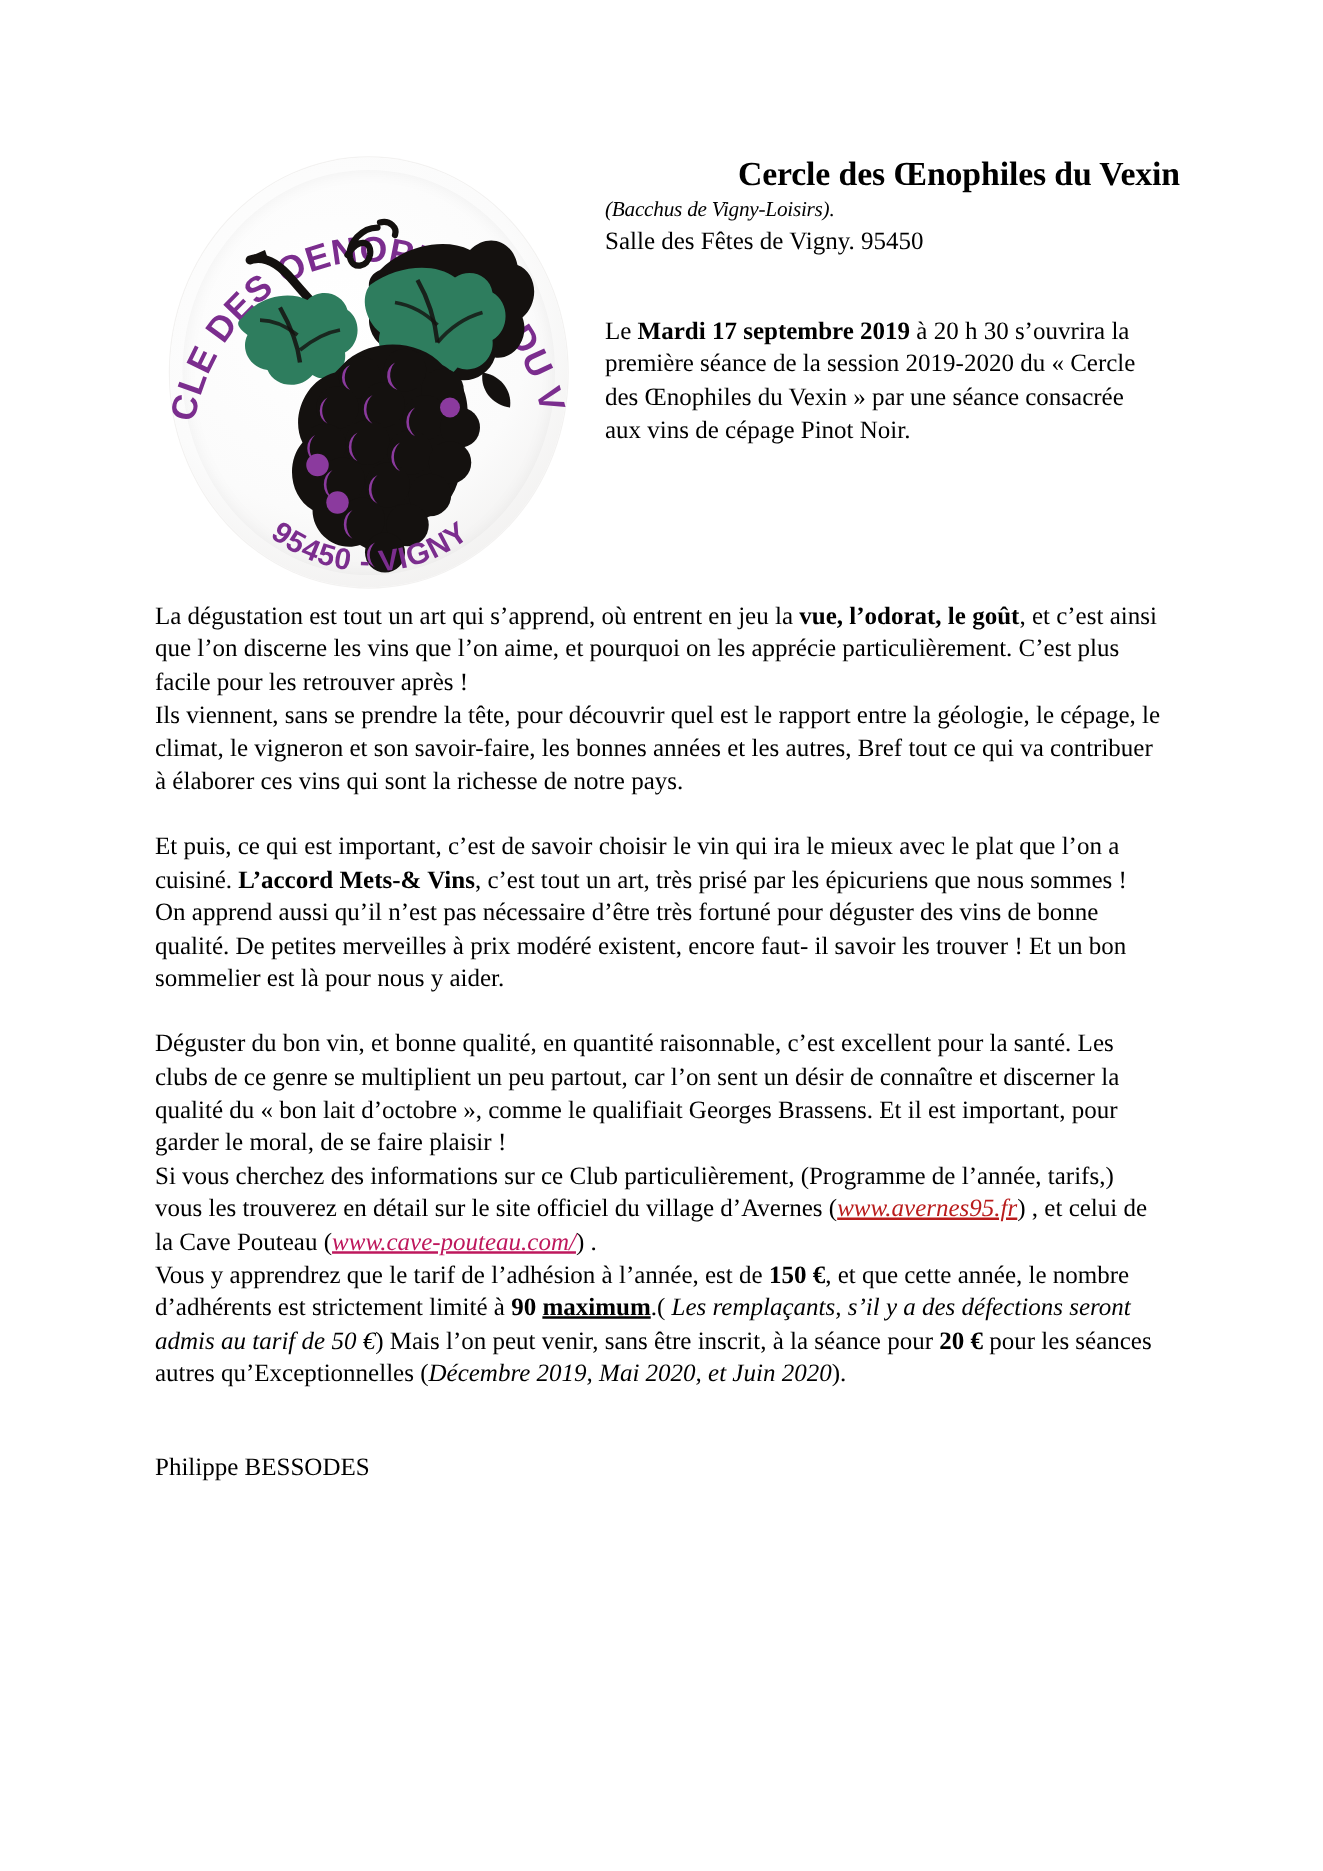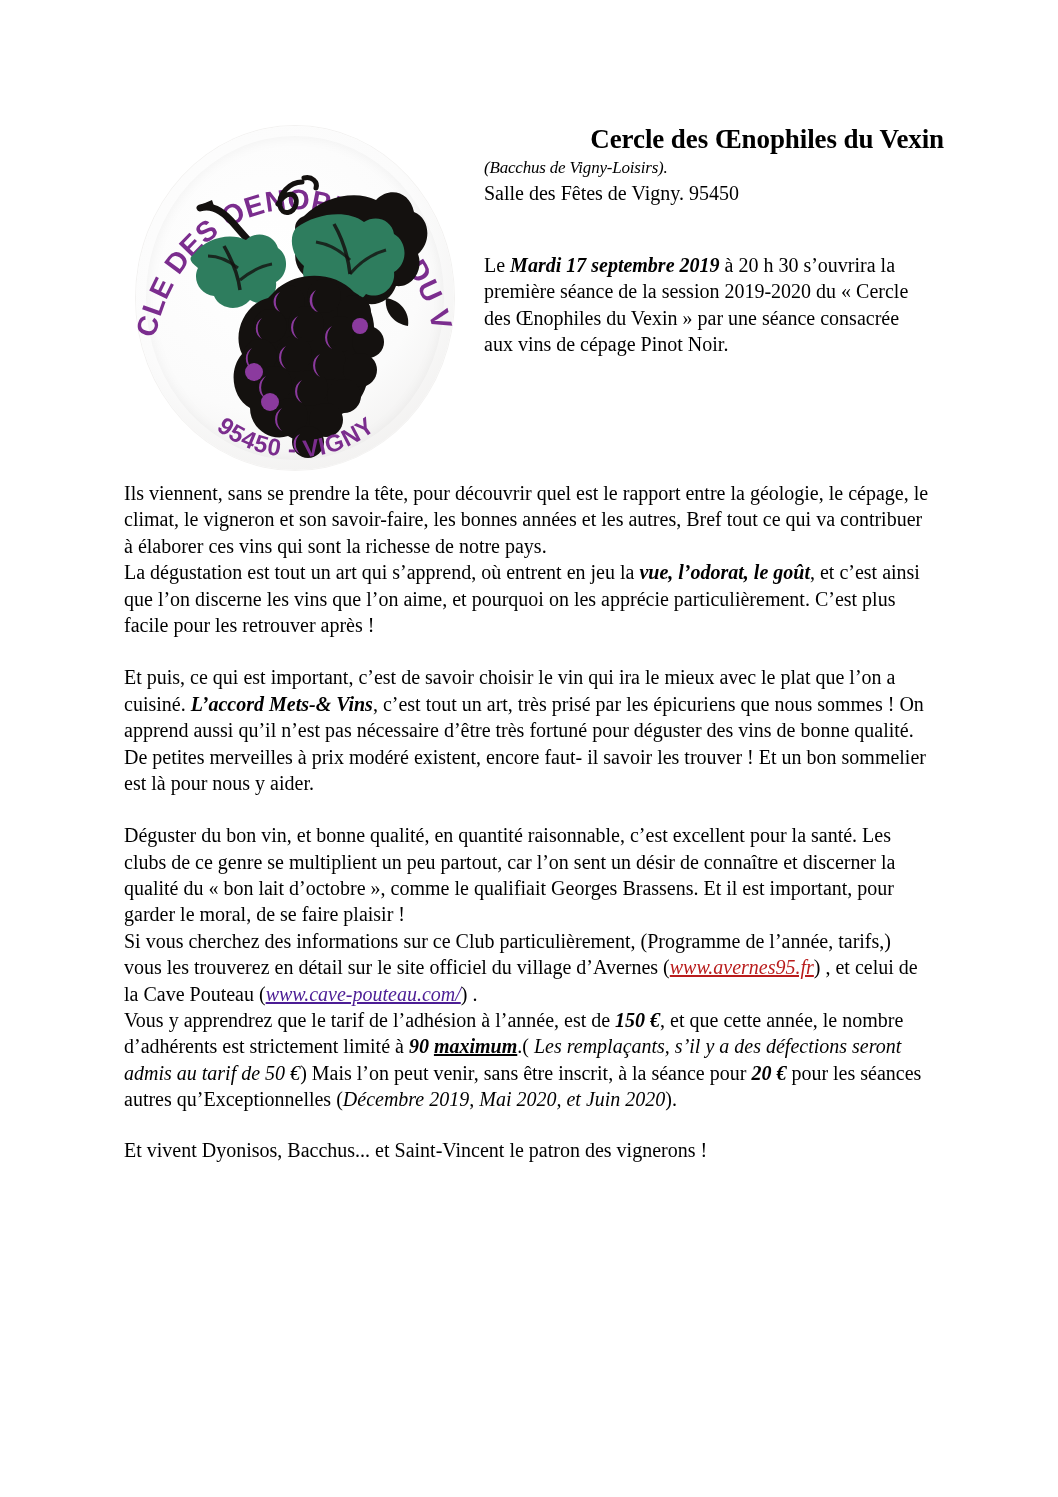--- a/index.html
+++ b/index.html
@@ -113,29 +113,29 @@
     width: 806px;
     font-size: 20px;
     line-height: 1.32;
   }
   .body-zone p {
     margin: 0;
   }
   .gap-md { height: 24px; }
   .gap-lg { height: 26px; }
 
-  b, .b { font-weight: bold; font-style: italic; }
+  b, .b { font-weight: bold; }
   i, .i { font-style: italic; }
   .u { text-decoration: underline; }
   .lnk {
     color: #b91c1c;
     font-style: italic;
   }
   .lnk-u {
-    color: #4c1d95;
+    color: #be185d;
     font-style: italic;
     text-decoration: underline;
   }
   .sig {
     font-size: 20px;
   }
 </style>
 </head>
 <body>
 
@@ -244,37 +244,37 @@
       <div class="doc-place">Salle des Fêtes de Vigny. 95450</div>
     </div>
 
     <div class="right-col">
       <p><span>Le </span><b>Mardi 17 septembre 2019</b><span> à 20 h 30 s’ouvrira la première séance de la session 2019-2020 du « Cercle des Œnophiles du Vexin » par une séance consacrée aux vins de cépage Pinot Noir.</span></p>
     </div>
   </div>
 
   <div class="body-zone">
 
+    <p><span>La dégustation est tout un art qui s’apprend, où entrent en jeu la </span><b>vue, l’odorat, le goût</b><span>, et c’est ainsi que l’on discerne les vins que l’on aime, et pourquoi on les apprécie particulièrement. C’est plus facile pour les retrouver après !</span></p>
+
     <p>Ils viennent, sans se prendre la tête, pour découvrir quel est le rapport entre la géologie, le cépage, le climat, le vigneron et son savoir-faire, les bonnes années et les autres, Bref tout ce qui va contribuer à élaborer ces vins qui sont la richesse de notre pays.</p>
 
-    <p><span>La dégustation est tout un art qui s’apprend, où entrent en jeu la </span><b>vue, l’odorat, le goût</b><span>, et c’est ainsi que l’on discerne les vins que l’on aime, et pourquoi on les apprécie particulièrement. C’est plus facile pour les retrouver après !</span></p>
-
     <div class="gap-lg"></div>
 
     <p><span>Et puis, ce qui est important, c’est de savoir choisir le vin qui ira le mieux avec le plat que l’on a cuisiné. </span><b>L’accord Mets-&amp; Vins</b><span>, c’est tout un art, très prisé par les épicuriens que nous sommes ! On apprend aussi qu’il n’est pas nécessaire d’être très fortuné pour déguster des vins de bonne qualité. De petites merveilles à prix modéré existent, encore faut- il savoir les trouver ! Et un bon sommelier est là pour nous y aider.</span></p>
 
     <div class="gap-lg"></div>
 
     <p> Déguster du bon vin, et bonne qualité, en quantité raisonnable, c’est excellent pour la santé. Les clubs de ce genre se multiplient un peu partout, car l’on sent un désir de connaître et discerner la qualité du « bon lait d’octobre », comme le qualifiait Georges Brassens.  Et il est important, pour garder le moral, de se faire plaisir !</p>
 
     <p><span>Si vous cherchez des informations sur ce Club particulièrement, (Programme de l’année, tarifs,) vous les trouverez en détail sur le site officiel du village d’Avernes  (</span><a class="lnk" href="#">www.avernes95.fr</a><span>) , et celui de la Cave Pouteau (</span><a class="lnk-u" href="#">www.cave-pouteau.com/</a><span>) .</span></p>
 
     <p><span>Vous y apprendrez que le tarif de l’adhésion à l’année, est de </span><b>150 €</b><span>, et que cette année, le nombre d’adhérents est strictement limité à </span><b>90</b><span>&nbsp;</span><b class="u">maximum</b><span>.( </span><i>Les remplaçants, s’il y a des défections seront admis au tarif de 50 €</i><span>)  Mais l’on peut venir, sans être inscrit, à la séance pour </span><b>20 €</b><span>  pour les séances autres qu’Exceptionnelles (</span><i>Décembre 2019, Mai 2020, et Juin 2020</i><span>).</span></p>
 
     <div class="gap-md"></div>
 
-    <p>Et vivent Dyonisos, Bacchus... et Saint-Vincent le patron des vignerons !</p>
 
     <div class="gap-md"></div>
 
+    <p class="sig">Philippe BESSODES</p>
   </div>
 
 </div>
 
 </body></html>

